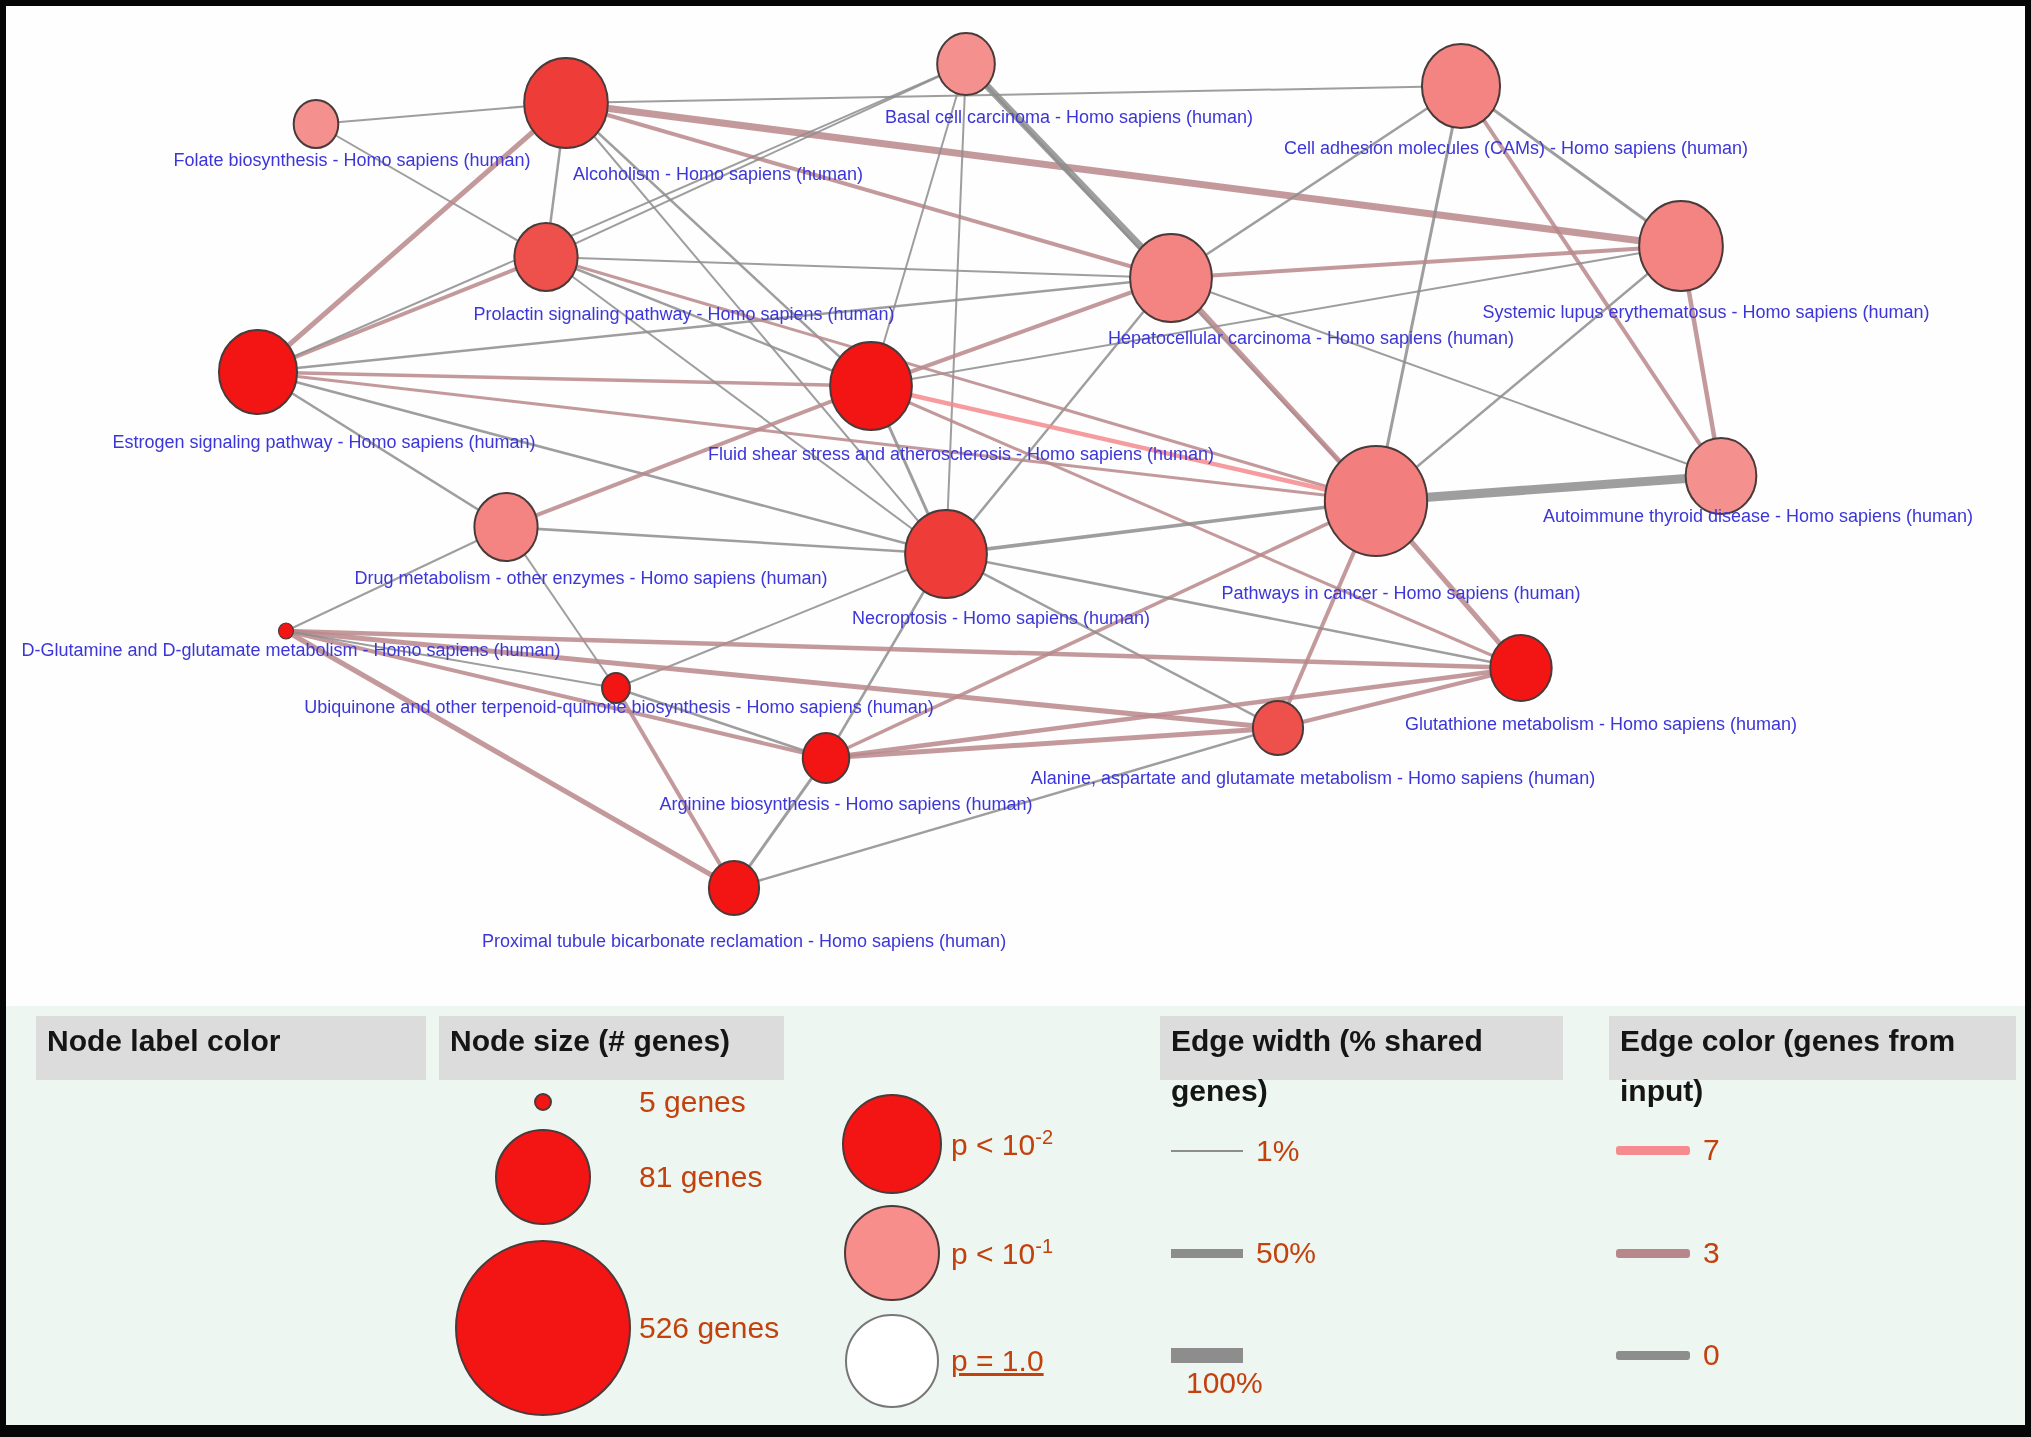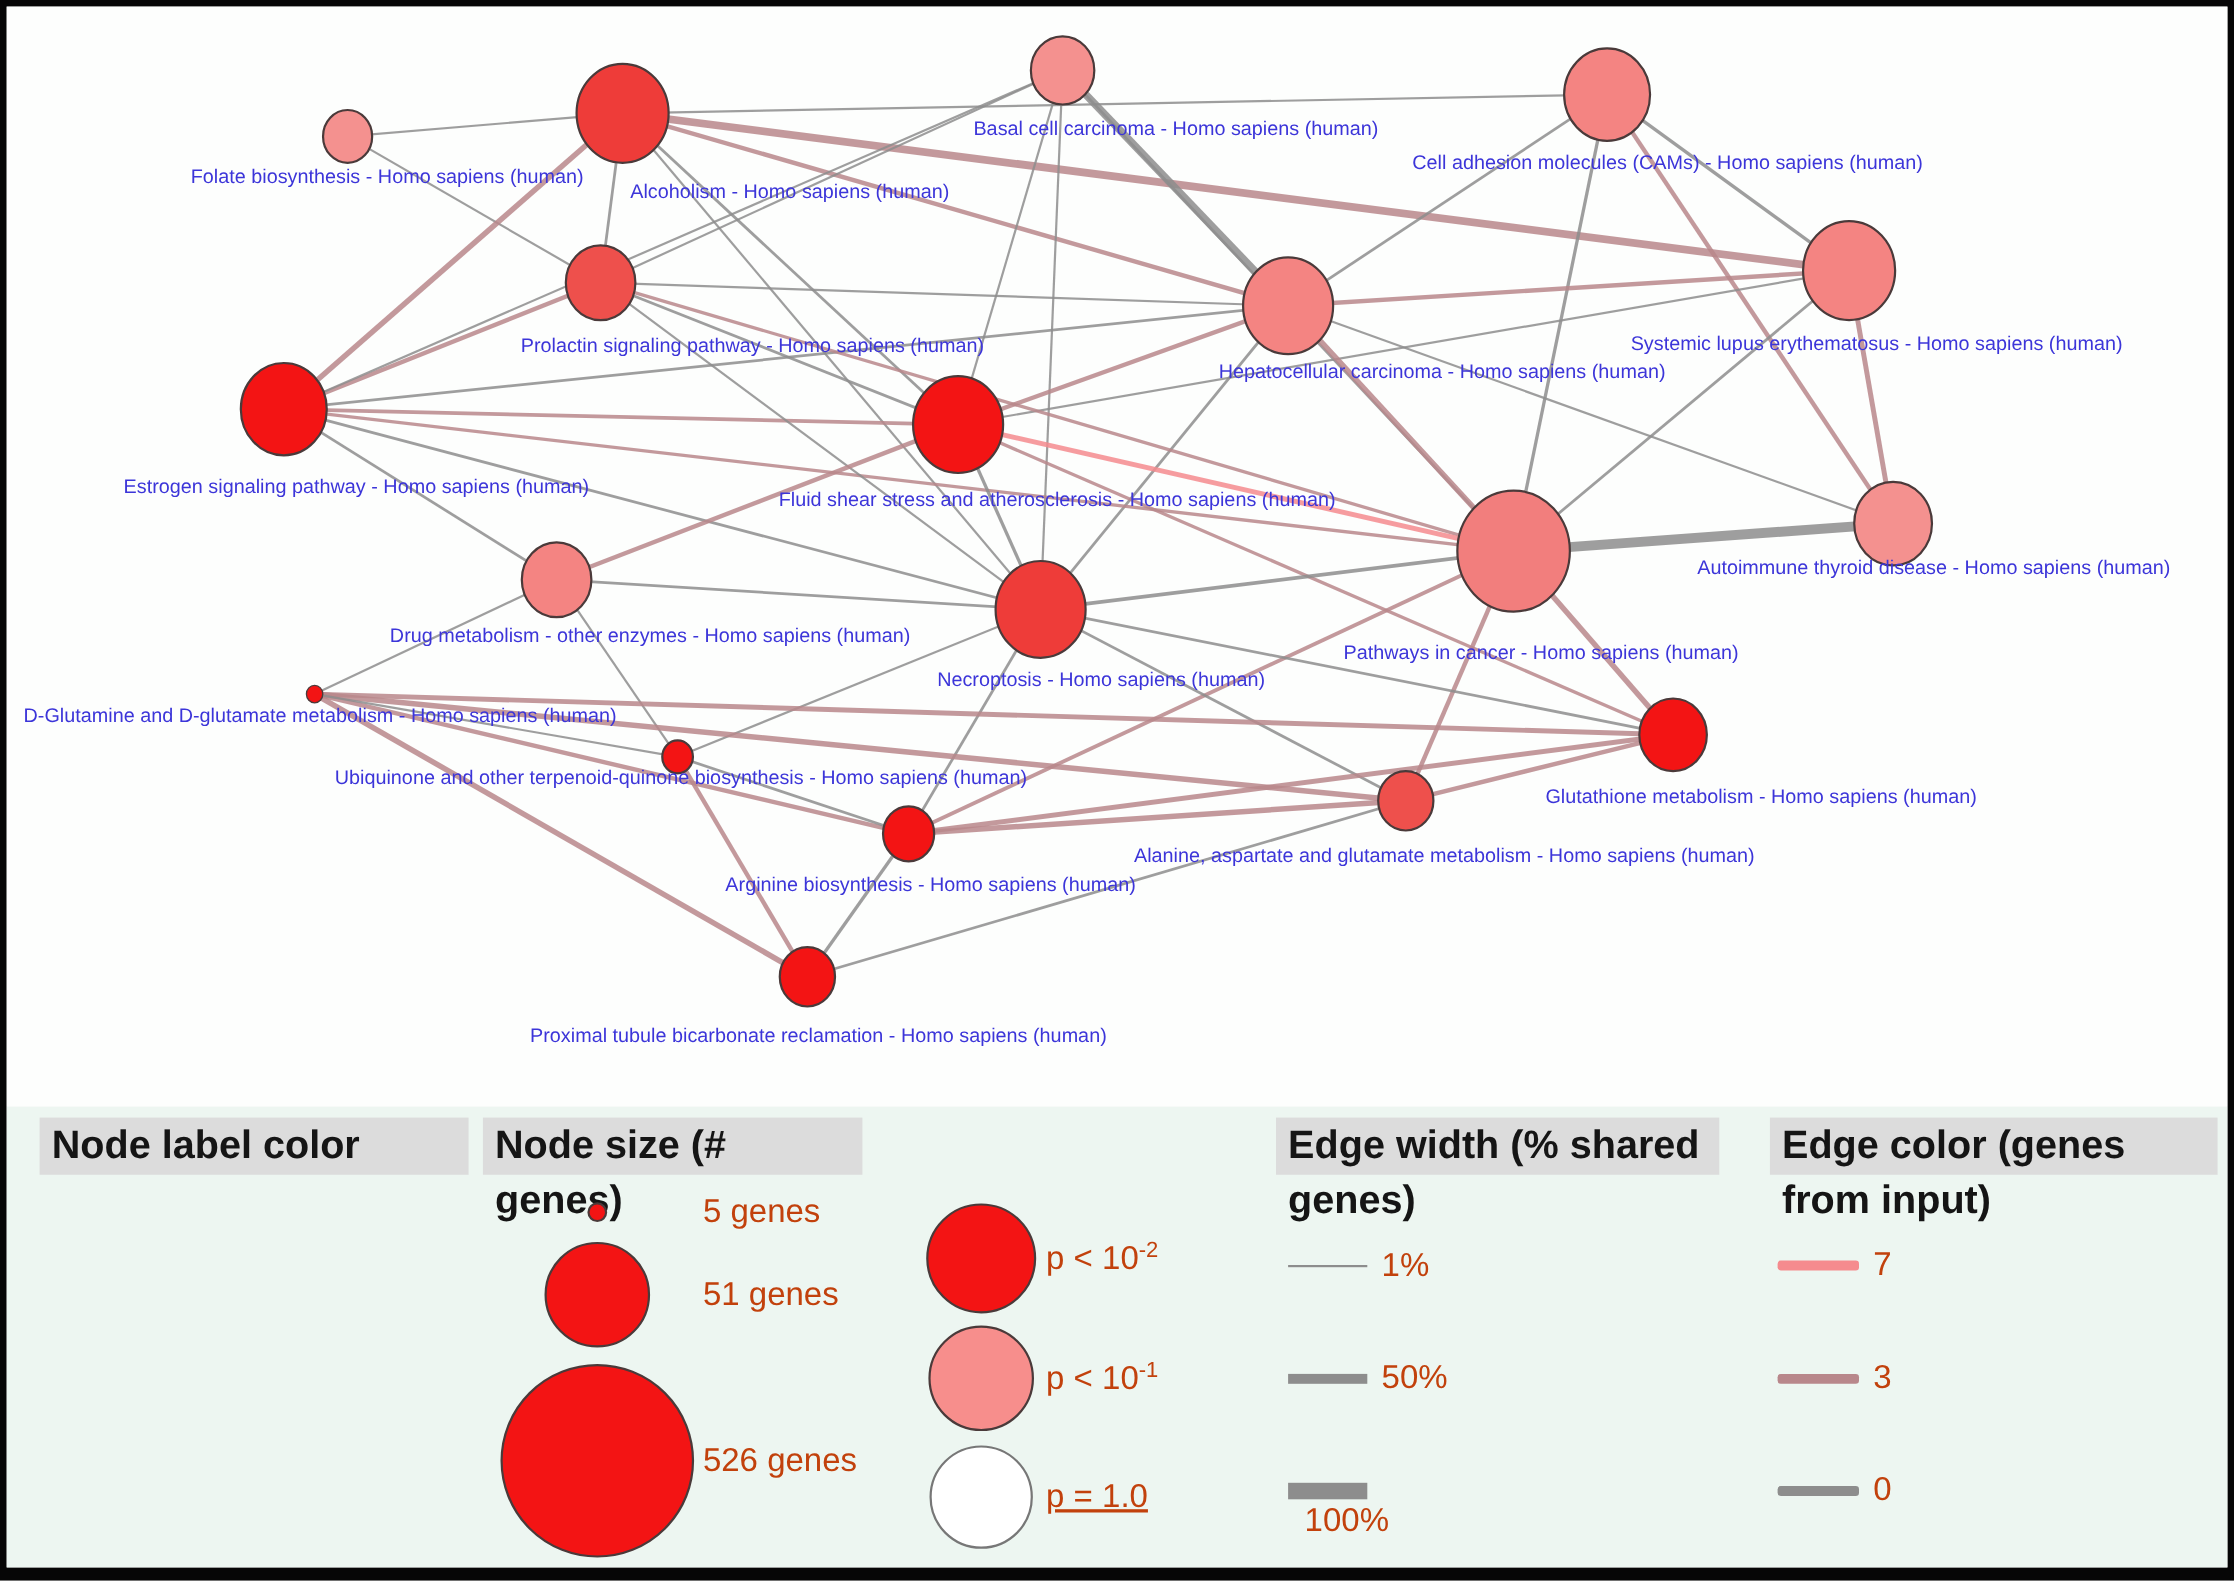--- a/index.html
+++ b/index.html
@@ -1,22 +1,22 @@
 <!DOCTYPE html>
 <html><head>
 <meta charset="utf-8">
 <style>
   html,body{margin:0;padding:0;background:#ffffff;font-family:"Liberation Sans",sans-serif;}
   .frame{position:relative;width:2031px;height:1437px;box-sizing:border-box;
          border:6px solid #060606;border-bottom-width:12px;background:#fdfefd;overflow:hidden;}
   .graph-area{position:absolute;left:0;top:0;width:2019px;height:1000px;background:#fdfefd;}
   svg text.node-label{font-family:"Liberation Sans",sans-serif;font-size:18px;}
   .legend-strip{position:absolute;left:0;top:1000px;width:2019px;height:419px;background:#edf6f1;}
-  .panel-header{position:absolute;height:52px;line-height:50px;background:#dcdcdc;
-                color:#151515;font-size:36px;font-weight:bold;padding-left:11px;box-sizing:border-box;}
+  .panel-header{position:absolute;height:64px;line-height:50px;background:#dcdcdc;
+                color:#151515;font-size:30px;font-weight:bold;padding-left:11px;box-sizing:border-box;}
   .ns-circle,.pc-circle{position:absolute;border-radius:50%;box-sizing:border-box;}
   .legend-text{position:absolute;font-size:30px;color:#c2410c;transform:translateY(-50%);white-space:nowrap;}
   .edge-line{position:absolute;}
 </style>
 </head>
 <body>
 
 <div class="frame">
 
   <div class="graph-area">
@@ -131,21 +131,21 @@
 
     <div class="panel-header" style="left:30px;top:10px;width:390px">Node label color</div>
     <div class="panel-header" style="left:433px;top:10px;width:345px">Node size (# genes)</div>
     <div class="panel-header" style="left:1603px;top:10px;width:407px">Edge color (genes from input)</div>
     <div class="panel-header" style="left:1154px;top:10px;width:403px">Edge width (% shared genes)</div>
 
     <div id="legend-items">
         <div class="ns-circle" style="left: 528px; top: 87px; width: 18px; height: 18px; background: rgb(243, 20, 20); border: 2px solid rgb(74, 58, 58);"></div>
         <div class="legend-text" style="left: 633px; top: 96px;">5 genes</div>
         <div class="ns-circle" style="left: 489px; top: 123px; width: 96px; height: 96px; background: rgb(243, 20, 20); border: 2px solid rgb(74, 58, 58);"></div>
-        <div class="legend-text" style="left: 633px; top: 171px;">51 genes</div>
+        <div class="legend-text" style="left: 633px; top: 171px;">81 genes</div>
         <div class="ns-circle" style="left: 449px; top: 234px; width: 176px; height: 176px; background: rgb(243, 20, 20); border: 2px solid rgb(74, 58, 58);"></div>
         <div class="legend-text" style="left: 633px; top: 322px;">526 genes</div>
         <div class="pc-circle" style="left: 836px; top: 88px; width: 100px; height: 100px; background: rgb(243, 20, 20); border: 2px solid rgb(74, 58, 58);"></div>
         <div class="legend-text" style="left: 945px; top: 138px;">p &lt; 10<sup style="font-size: 20px;">-2</sup></div>
         <div class="pc-circle" style="left: 838px; top: 199px; width: 96px; height: 96px; background: rgb(247, 142, 140); border: 2px solid rgb(74, 58, 58);"></div>
         <div class="legend-text" style="left: 945px; top: 247px;">p &lt; 10<sup style="font-size: 20px;">-1</sup></div>
         <div class="pc-circle" style="left: 839px; top: 308px; width: 94px; height: 94px; background: rgb(255, 255, 255); border: 2px solid rgb(119, 119, 119);"></div>
         <div class="legend-text" style="left: 945px; top: 355px; text-decoration: underline;">p = 1.0</div>
         <div class="edge-line" style="left: 1165px; top: 144px; width: 72px; height: 2px; background: rgb(141, 141, 141);"></div>
         <div class="legend-text" style="left: 1250px; top: 145px;">1%</div>

